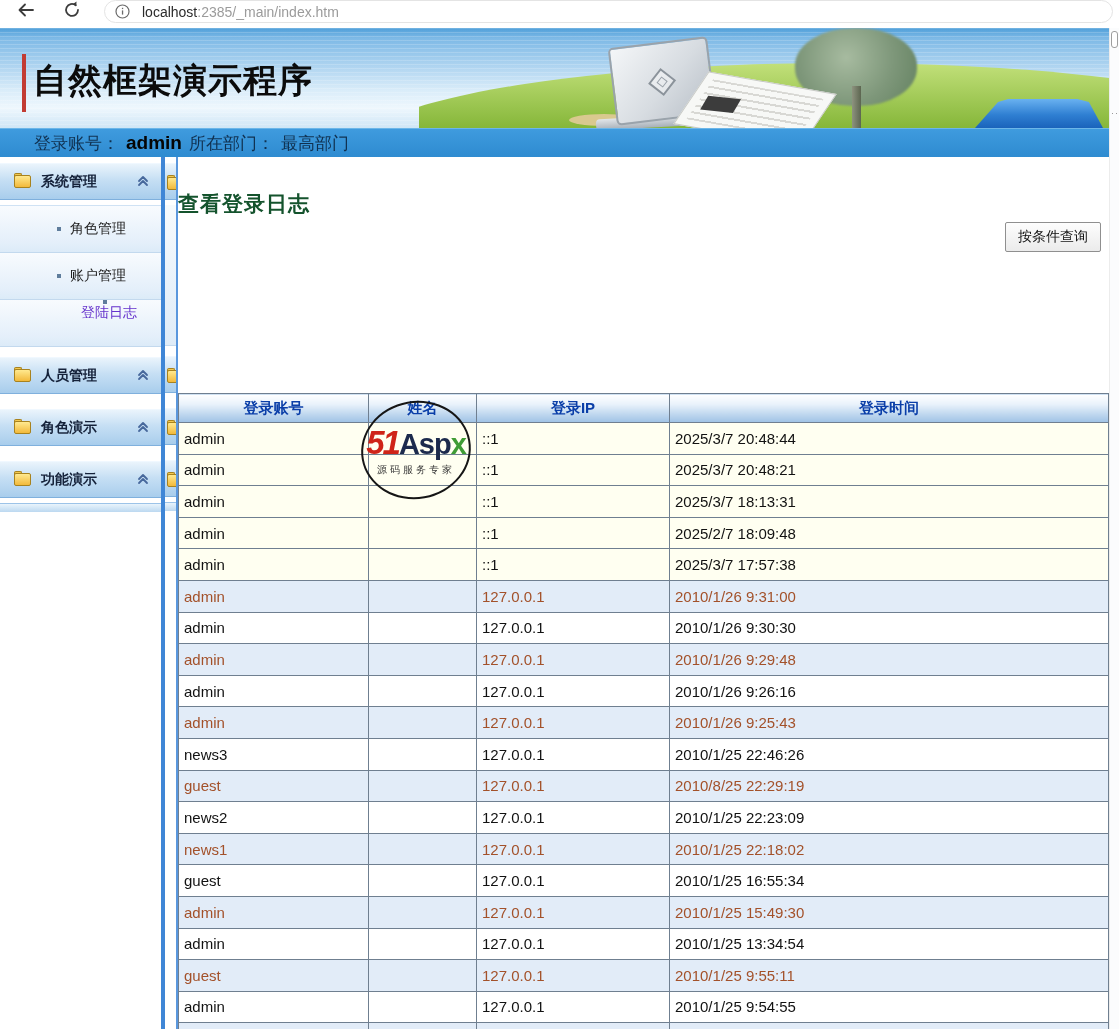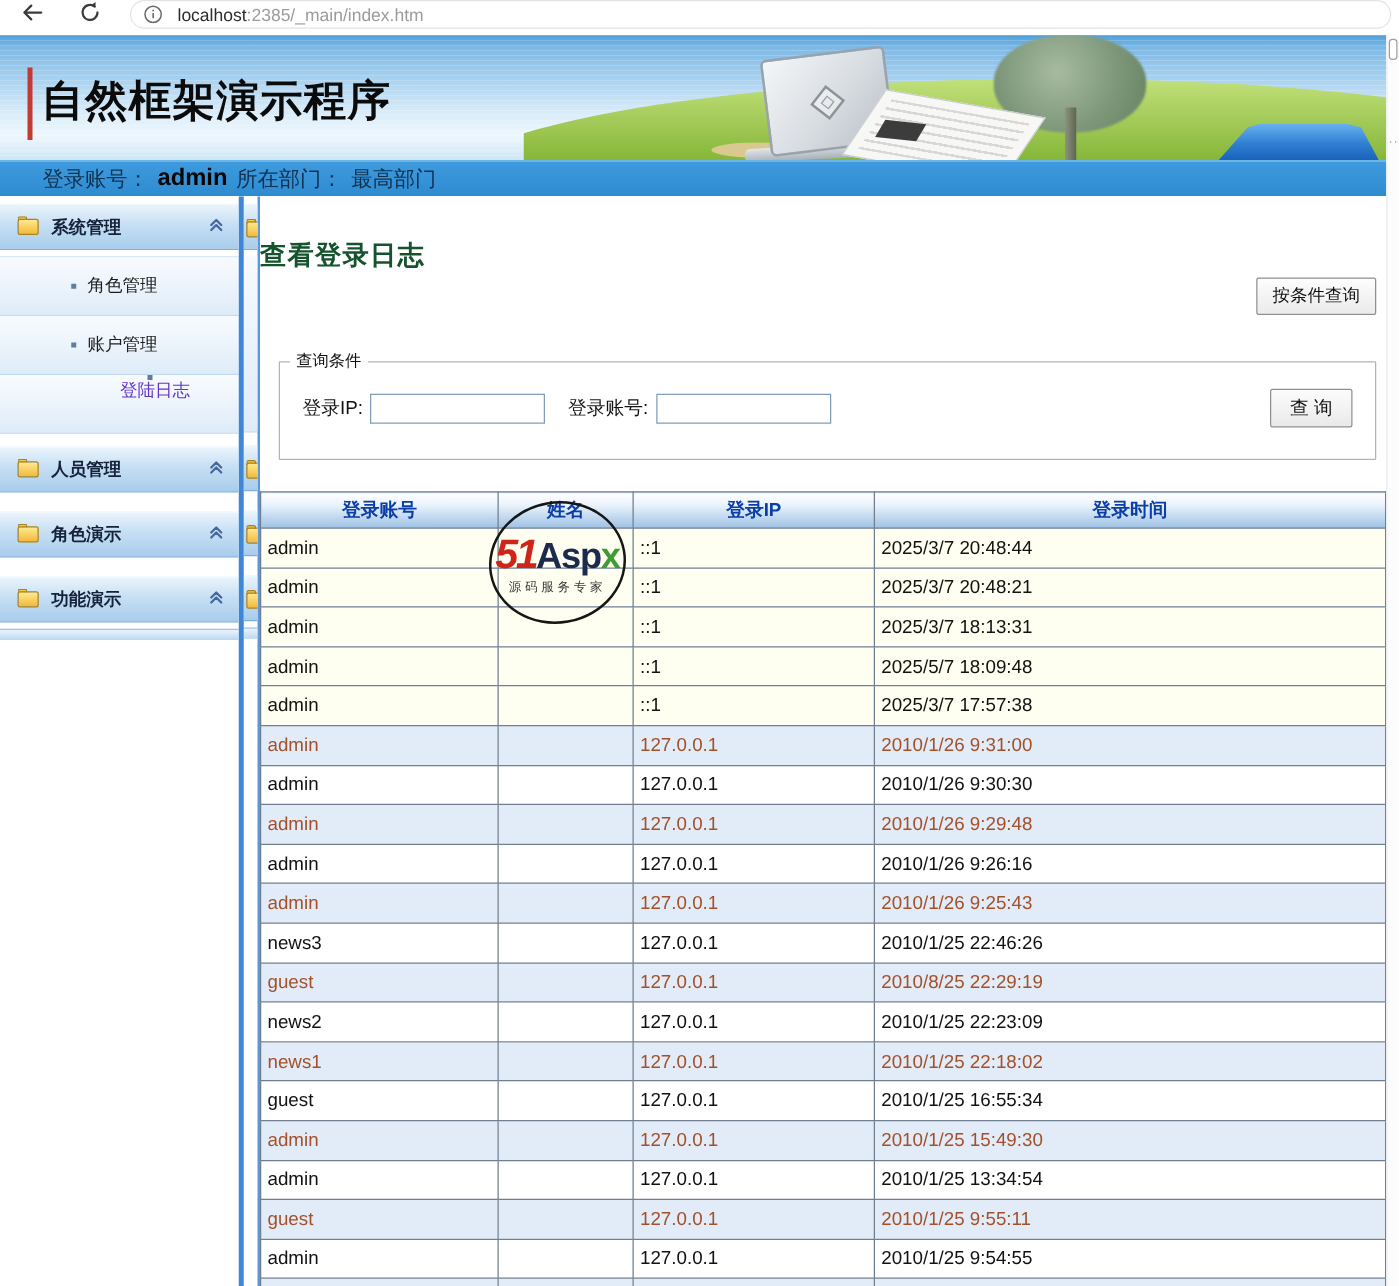--- a/index.html
+++ b/index.html
@@ -92,21 +92,21 @@
     background:linear-gradient(180deg,#3f9bde 0%,#2e8bd0 100%);
     border-top:1px solid #6cb6e8;
     color:#10304f; font-size:17px; padding-left:34px; gap:7px; white-space:nowrap;
   }
   .user-bar .uname { font-weight:bold; color:#050505; font-size:19px; }
 
   
   .main { display:flex; height:872px; margin-right:10px; overflow:hidden; background:#fff; }
 
   
-  .sidebar { width:191px; flex:0 0 auto; background:#fff; overflow:hidden; }
+  .sidebar { width:161px; flex:0 0 auto; background:#fff; overflow:hidden; }
   .menu-group-header {
     height:37px; display:flex; align-items:center; padding:0 12px 0 14px;
     background:linear-gradient(180deg,#eaf4fc 0%,#c6dff4 45%,#a8cdec 100%);
     border-top:1px solid #f0f8ff; border-bottom:1px solid #7fb0dd;
     cursor:pointer;
   }
   .menu-group-header.first { margin-top:6px; }
   .menu-group-header.gap-lg { margin-top:15px; }
   .menu-group-header.gap-md { margin-top:10px; }
   .menu-group-label { font-size:14px; font-weight:bold; color:#15223a; margin-left:10px; flex:1; }
@@ -369,30 +369,20 @@
             <span class="body"></span>
           </span>
         </div>
         <div class="strip-sliver"></div>
       </div>
 
     <div class="content">
       <div class="page-title">查看登录日志</div>
       <button class="filter-btn">按条件查询</button>
 
-      <fieldset class="query-fieldset">
-        <legend>查询条件</legend>
-        <div class="query-row">
-          <span class="query-label">登录IP:</span>
-          <input class="query-input" type="text" value="" style="">
-          <span class="query-label second">登录账号:</span>
-          <input class="query-input" type="text" value="" style="">
-          <button class="search-btn">查 询</button>
-        </div>
-      </fieldset>
 
       <table class="log-table">
         <colgroup>
             <col class="c1">
             <col class="c2">
             <col class="c3">
             <col>
           </colgroup>
         <thead>
             <tr>
@@ -418,21 +408,21 @@
             <tr class="row-ivory">
               <td>admin</td>
               <td></td>
               <td>::1</td>
               <td>2025/3/7 18:13:31</td>
             </tr>
             <tr class="row-ivory">
               <td>admin</td>
               <td></td>
               <td>::1</td>
-              <td>2025/5/7 18:09:48</td>
+              <td>2025/2/7 18:09:48</td>
             </tr>
             <tr class="row-ivory">
               <td>admin</td>
               <td></td>
               <td>::1</td>
               <td>2025/3/7 17:57:38</td>
             </tr>
             <tr class="row-alt">
               <td>admin</td>
               <td></td>

